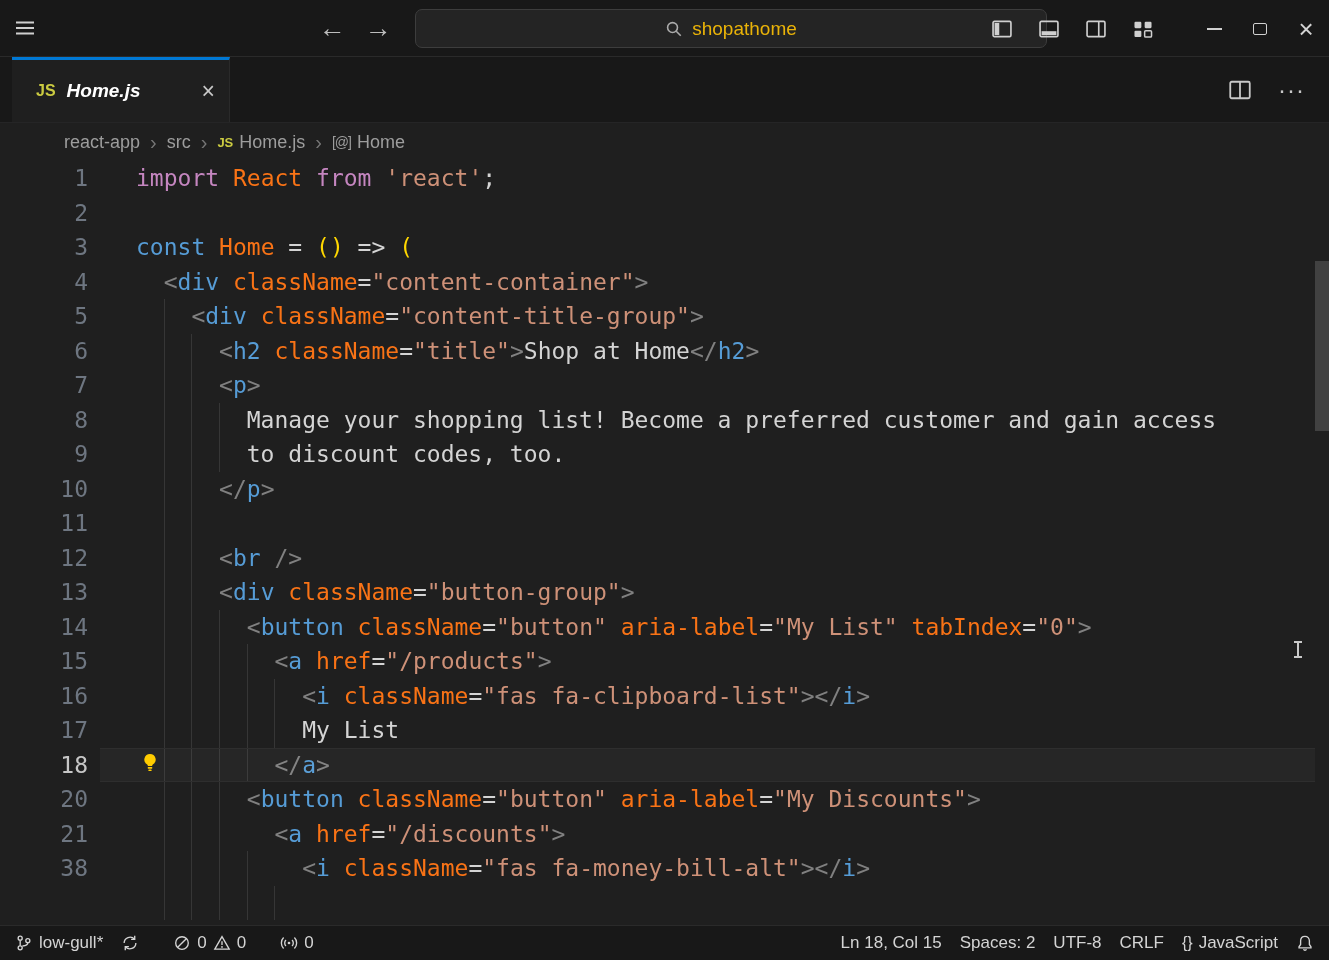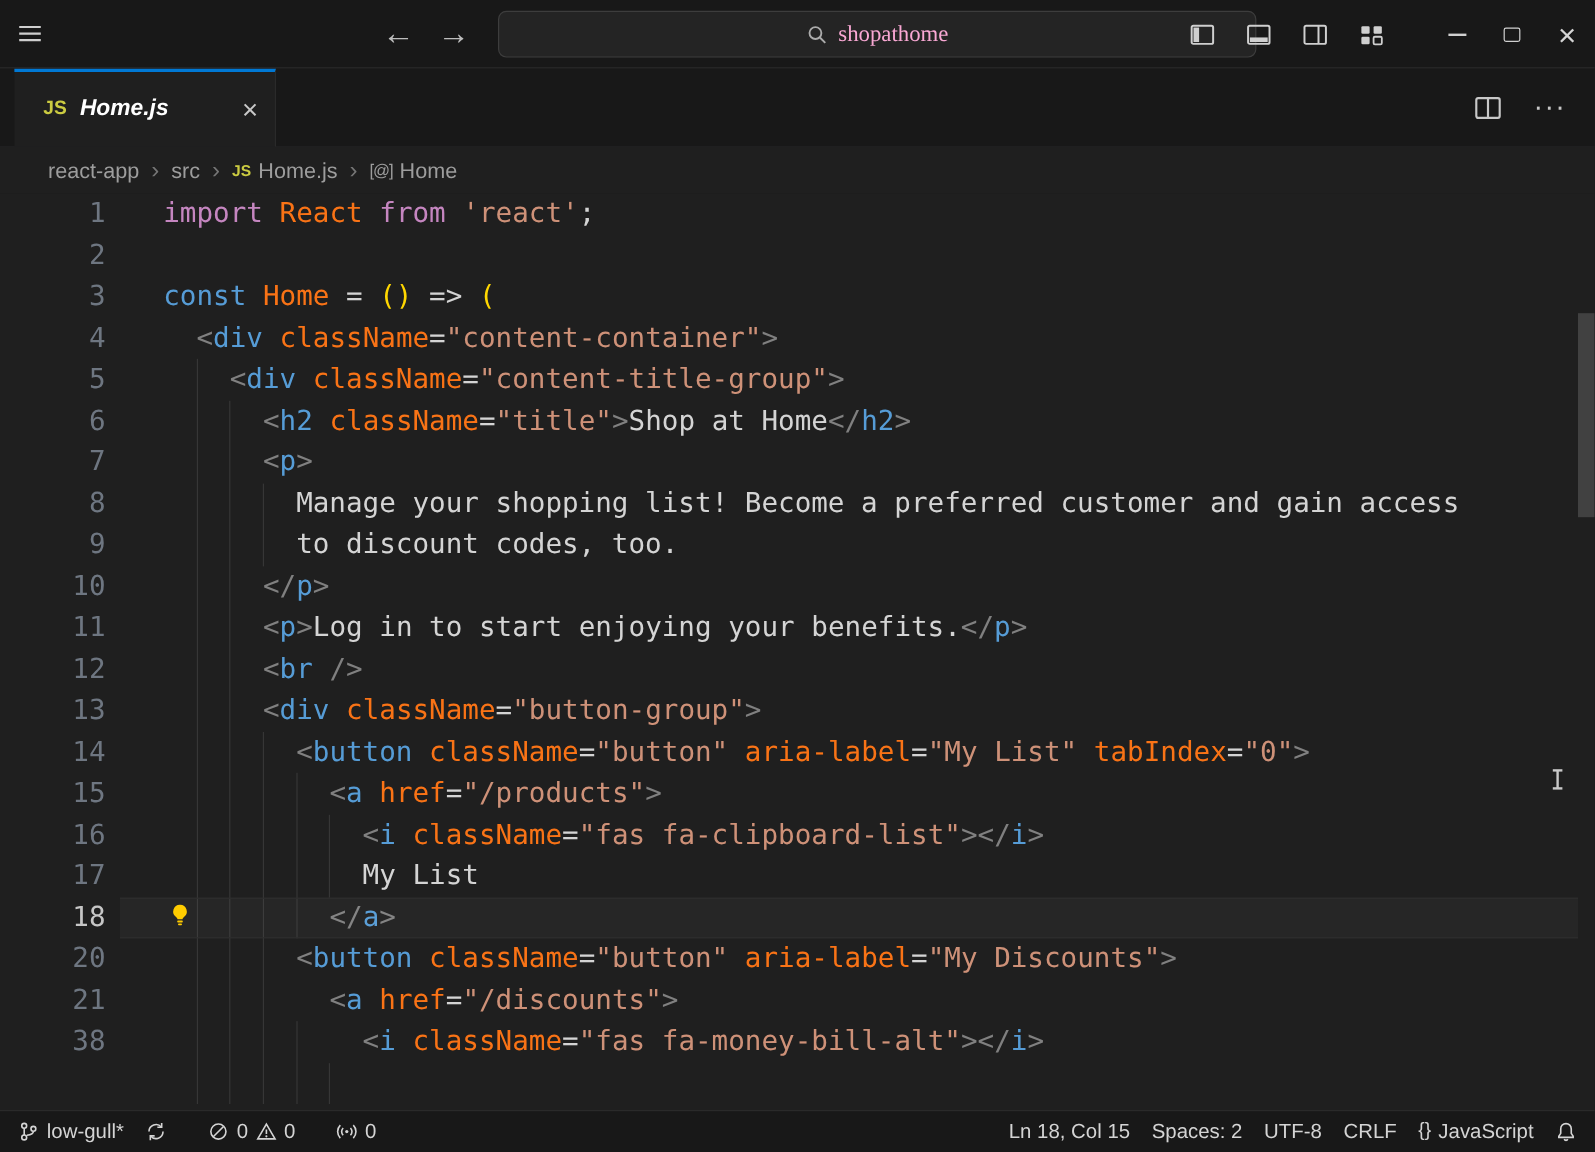--- a/index.html
+++ b/index.html
@@ -11,21 +11,21 @@
   .titlebar { position:relative; height:57px; flex:0 0 57px; background:#181818;
               border-bottom:1px solid #2a2a2a; display:flex; align-items:center; }
   .menu-btn { width:50px; height:57px; display:flex; align-items:center; justify-content:center; }
   .nav-arrow { position:absolute; top:0; height:57px; width:40px; display:flex; align-items:center;
                justify-content:center; font-size:27px; color:#bdbdbd; }
   .nav-back { left:312px; }
   .nav-fwd  { left:358px; }
   .command-center { position:absolute; left:415px; top:9px; width:632px; height:39px;
                     background:#242424; border:1px solid #3d3d3d; border-radius:7px;
                     display:flex; align-items:center; justify-content:center; gap:9px;
-                    color:#f9a8d4; font-size:19px;font-family:Liberation Serif, serif; }
+                    color:#eab308; font-size:19px; }
   .tb-right { position:absolute; right:0; top:0; height:57px; display:flex; align-items:center; }
   .layout-ico { width:26px; height:57px; display:flex; align-items:center; justify-content:center; margin-right:21px; }
   .layout-gap { width:14px; }
   .win-btn { width:46px; height:57px; display:flex; align-items:center; justify-content:center; color:#d0d0d0; }
   .min-glyph { width:15px; height:2px; background:#d0d0d0; }
   .max-glyph { width:14px; height:12px; border:1.6px solid #d0d0d0; border-radius:2px; }
   .close-glyph { font-size:26px; line-height:1; color:#d4d4d4; }
 
   
   .tabbar { height:66px; flex:0 0 66px; background:#181818; border-bottom:1px solid #252526;
@@ -34,21 +34,21 @@
          border-right:1px solid #2a2a2a; display:flex; align-items:center; padding:0 14px 0 24px; gap:11px; }
   .js-badge { color:#cbcb41; font-weight:700; font-size:16px; font-style:normal; letter-spacing:0; }
   .js-badge.sm { font-size:13px; }
   .tab-label { font-style:italic; font-weight:600; font-size:19px; color:#ffffff; }
   .tab-close { margin-left:auto; font-size:23px; color:#c8c8c8; line-height:1; }
   .tab-actions { margin-left:auto; display:flex; align-items:center; gap:26px; padding-right:24px; }
   .more-ico { font-size:24px; color:#c8c8c8; letter-spacing:1px; }
 
   
   .breadcrumbs { height:38px; flex:0 0 38px; background:#1f1f1f; display:flex; align-items:center;
-                 padding-left:40px; gap:9px; font-size:18px; color:#9d9d9d; }
+                 padding-left:64px; gap:9px; font-size:18px; color:#9d9d9d; }
   .bc-item { display:flex; align-items:center; gap:6px; }
   .bc-sep { color:#767676; font-size:20px; padding:0 1px; }
   .sym-ico { color:#9d9d9d; font-size:14px; letter-spacing:-1px; }
 
   
   .editor { flex:1 1 auto; position:relative; background:#1f1f1f; overflow:hidden;
             font-family:"DejaVu Sans Mono", monospace; font-size:23px; line-height:34.5px; cursor:text; }
   .guides { position:absolute; left:136px; top:0; width:calc(100% - 136px); height:100%;
             pointer-events:none; font-family:"DejaVu Sans Mono", monospace; font-size:23px; }
   .guide { position:absolute; width:1px; background:#363636; }
@@ -232,21 +232,20 @@
           <div class="content"><span class="tk-w">        to discount codes, too.</span></div>
         </div>
         <div class="line-row">
           <div class="num">10</div>
           <div class="glyph"></div>
           <div class="content"><span class="tk-w">      </span><span class="tk-p">&lt;/</span><span class="tk-b">p</span><span class="tk-p">&gt;</span></div>
         </div>
         <div class="line-row">
           <div class="num">11</div>
           <div class="glyph"></div>
-          <div class="content"><span class="tk-w">      </span><span class="tk-p">&lt;</span><span class="tk-b">p</span><span class="tk-p">&gt;</span><span class="tk-w">Log in to start enjoying your benefits.</span><span class="tk-p">&lt;/</span><span class="tk-b">p</span><span class="tk-p">&gt;</span></div>
         </div>
         <div class="line-row">
           <div class="num">12</div>
           <div class="glyph"></div>
           <div class="content"><span class="tk-w">      </span><span class="tk-p">&lt;</span><span class="tk-b">br</span><span class="tk-w"> </span><span class="tk-p">/&gt;</span></div>
         </div>
         <div class="line-row">
           <div class="num">13</div>
           <div class="glyph"></div>
           <div class="content"><span class="tk-w">      </span><span class="tk-p">&lt;</span><span class="tk-b">div</span><span class="tk-w"> </span><span class="tk-v">className</span><span class="tk-w">=</span><span class="tk-s">"button-group"</span><span class="tk-p">&gt;</span></div>

